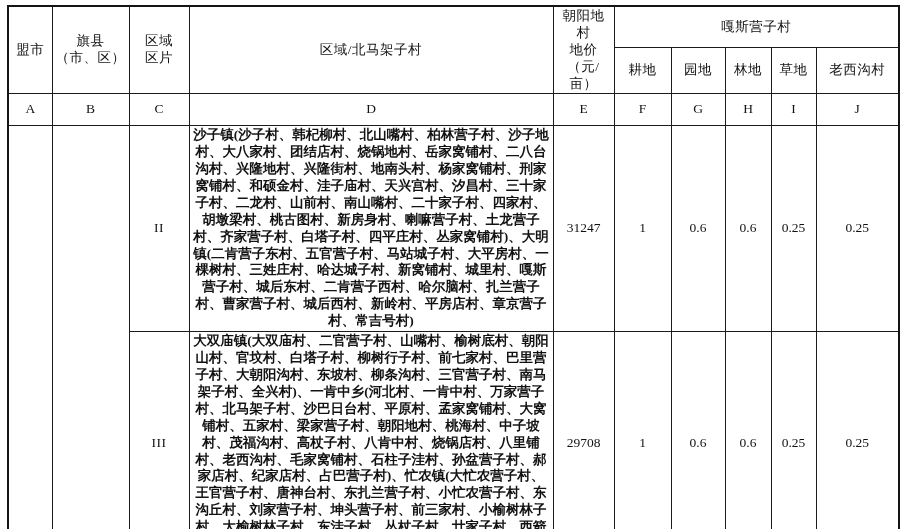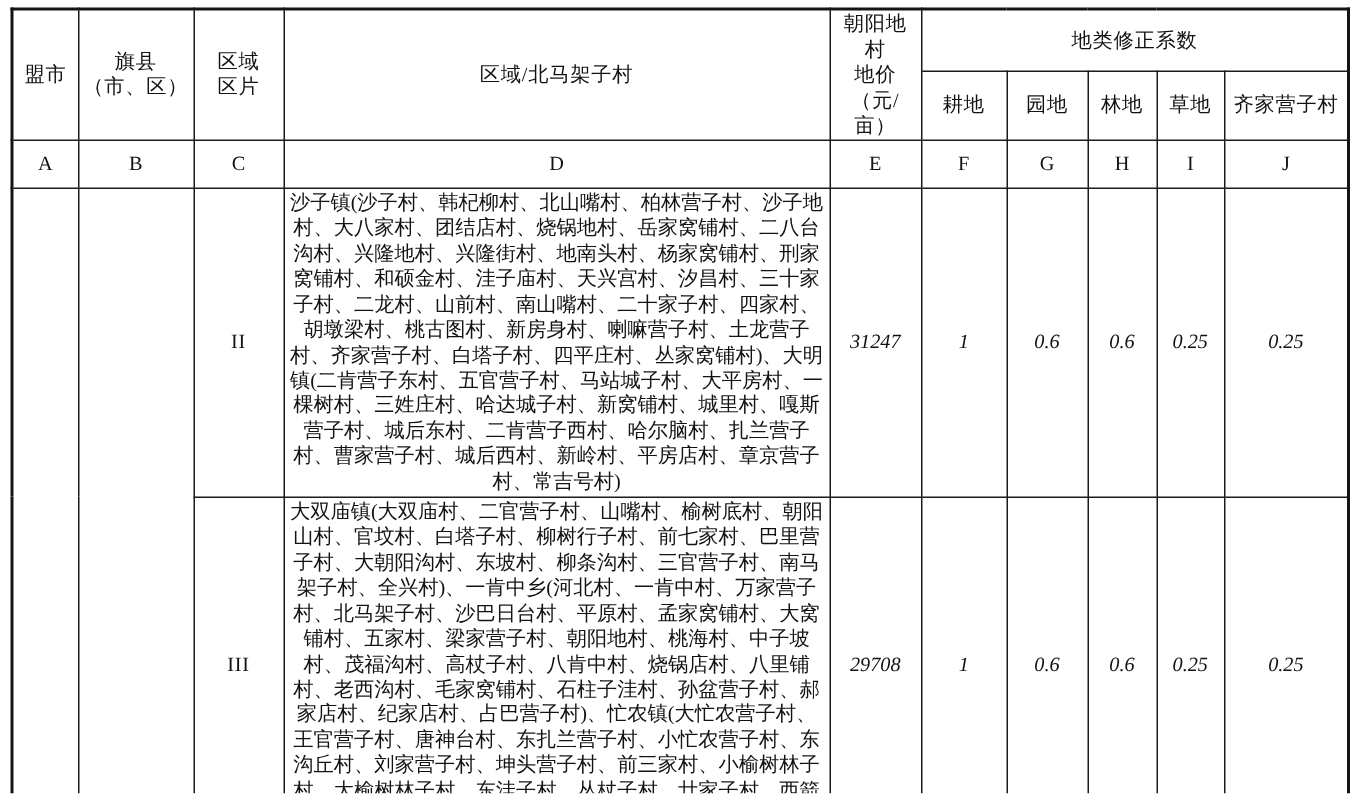--- a/index.html
+++ b/index.html
@@ -55,25 +55,25 @@
     font-size: 14.5px;
     letter-spacing: 0.5px;
   }
   td.desc {
     text-align: justify;
     text-justify: inter-ideograph;
     font-size: 12.5px;
     line-height: 1.26;
     padding: 2px 4px 2px 5px;
     letter-spacing: 0px;
+    font-weight: bold;
   }
   td.num {
     font-size: 13.5px;
     font-family: "Liberation Serif", "DejaVu Serif", serif;
-    font-style: italic;
   }
 </style>
 </head>
 <body>
 
 <div class="page">
   <table class="land-table">
     <colgroup>
       <col style="width:44px">
       <col style="width:77px">
@@ -91,29 +91,29 @@
         <tr class="r-h1">
       <td class="hdr" rowspan="2">盟市</td>
       <td class="hdr" rowspan="2">旗县
 （市、区）</td>
       <td class="hdr" rowspan="2">区域
 区片</td>
       <td class="hdr" rowspan="2">区域/北马架子村</td>
       <td class="hdr" rowspan="2">朝阳地村
 地价
 （元/亩）</td>
-      <td class="hdr" colspan="5">地类修正系数</td>
+      <td class="hdr" colspan="5">嘎斯营子村</td>
     </tr>
 
     <tr class="r-h2">
       <td class="hdr">耕地</td>
       <td class="hdr">园地</td>
       <td class="hdr">林地</td>
       <td class="hdr">草地</td>
-      <td class="hdr">齐家营子村</td>
+      <td class="hdr">老西沟村</td>
     </tr>
 
     <tr class="r-letters">
       <td class="letter">A</td>
       <td class="letter">B</td>
       <td class="letter">C</td>
       <td class="letter">D</td>
       <td class="letter">E</td>
       <td class="letter">F</td>
       <td class="letter">G</td>

